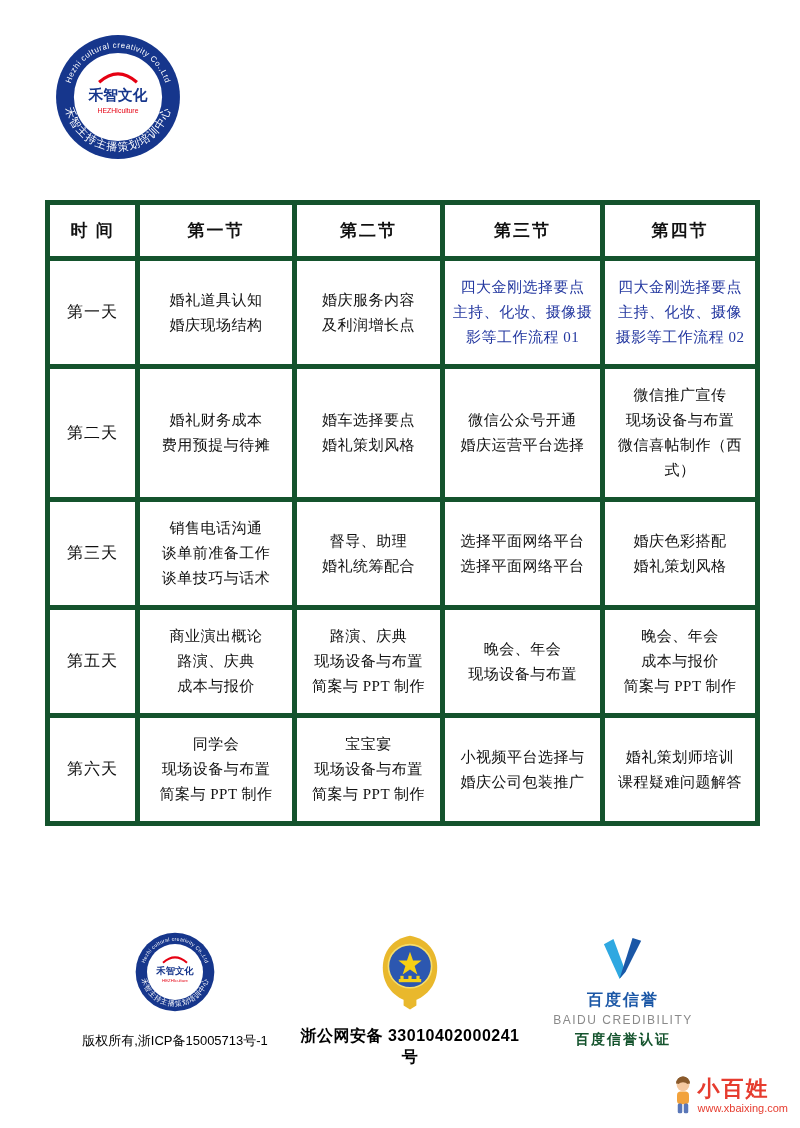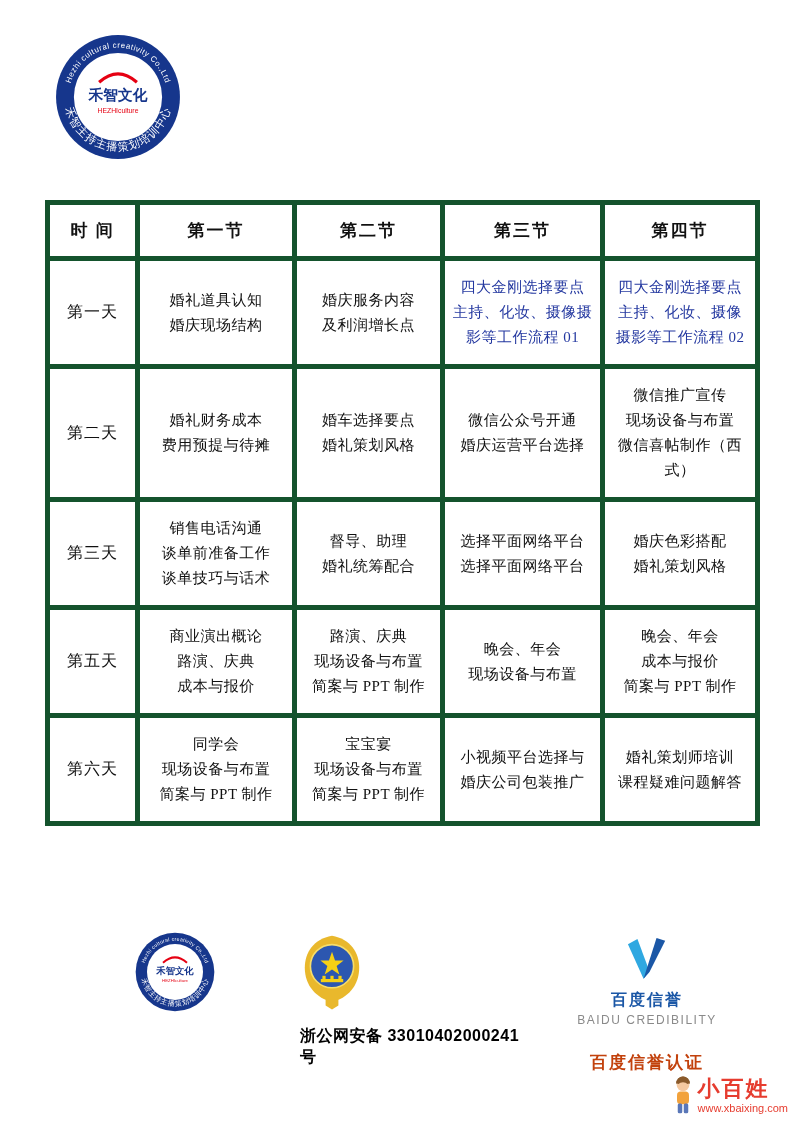--- a/index.html
+++ b/index.html
@@ -69,36 +69,36 @@
     height: 64px;
     padding: 14px 6px;
     font-size: 15px;
     line-height: 25px;
     letter-spacing: .5px;
   }
 
   
   .footer { position: absolute; top: 932px; left: 0; width: 800px; height: 140px; }
   .footer-left  { position: absolute; left: 70px;  top: 0; width: 210px; text-align: center; }
-  .footer-center{ position: absolute; left: 300px; top: 0; width: 220px; }
-  .footer-right { position: absolute; left: 552px; top: 0; width: 190px; text-align: center; }
+  .footer-center{ position: absolute; left: 300px; top: 0; width: 220px; text-align: center; }
+  .footer-right { position: absolute; left: 528px; top: 0; width: 190px; text-align: center; }
   .logo-small { width: 80px; height: 80px; }
   .icp-text {
     margin-top: 16px; font-size: 13px; color: #000;
     font-family: "Liberation Sans", sans-serif;
   }
   .police-badge { width: 64px; height: 78px; }
   .police-text {
     margin-top: 12px; font-size: 16px; font-weight: bold; color: #000;
     font-family: "Liberation Sans", sans-serif; letter-spacing: .5px;
   }
   .baidu-logo { width: 54px; height: 52px; }
   .baidu-cn { color: #1b57a6; font-weight: bold; font-size: 16px; font-family: "Liberation Sans", sans-serif; margin-top: 2px; letter-spacing: 2px;}
   .baidu-en { color: #8a8a8a; font-size: 12px; font-family: "Liberation Sans", sans-serif; letter-spacing: 1.5px; margin-top: 2px;}
-  .baidu-cert { color: #c2410c; font-weight: bold; font-size: 17px; font-family: "Liberation Sans", sans-serif; margin-top: 24px; letter-spacing: 2px;}
+  .baidu-cert { color: #14532d; font-weight: bold; font-size: 14px; font-family: "Liberation Sans", sans-serif; margin-top: 4px; letter-spacing: 2px;}
 
   
   .watermark {
     position: absolute;
     right: 12px; bottom: 10px;
     display: flex;
     align-items: center;
   }
   .wm-figure { width: 30px; height: 44px; }
   .wm-texts { text-align: left; }
@@ -274,20 +274,21 @@
         <text class="arc-text-en" text-anchor="middle">
           <textPath href="#arcTop2" startOffset="50%">Hezhi cultural creativity Co.,Ltd</textPath>
         </text>
         <text class="arc-text-cn" text-anchor="middle">
           <textPath href="#arcBot2" startOffset="50%">禾智主持主播策划培训中心</textPath>
         </text>
         <path d="M42,46 Q60,30 78,46" fill="none" stroke="#e60012" stroke-width="3"></path>
         <text x="60" y="63" text-anchor="middle" class="logo-cn">禾智文化</text>
         <text x="60" y="75" text-anchor="middle" class="logo-en">HEZHIculture</text>
       </svg>
+      <div class="icp-text">版权所有,浙ICP备15005713号-1</div>
     </div>
 
     <div class="footer-center">
       <svg class="police-badge" viewBox="0 0 80 96">
         <path d="M40,4 C17,8 6,25 6,44 C6,67 21,82 40,87 C59,82 74,67 74,44 C74,25 63,8 40,4 Z" fill="#e9b82c"></path>
         <circle cx="40" cy="42" r="27" fill="#2c57b0" stroke="#f6dd6a" stroke-width="2"></circle>
         <polygon points="40,24 43.8,35 54.5,35 45.8,41.8 49.2,52.5 40,46 30.8,52.5 34.2,41.8 25.5,35 36.2,35" fill="#f6d014"></polygon>
         <rect x="26" y="58" width="28" height="4" fill="#f6d014"></rect>
         <rect x="28" y="54" width="4" height="4" fill="#f6d014"></rect>
         <rect x="38" y="54" width="4" height="4" fill="#f6d014"></rect>

